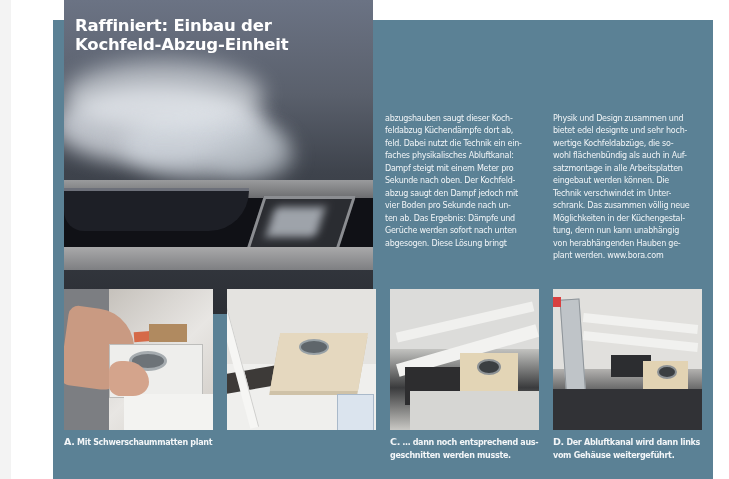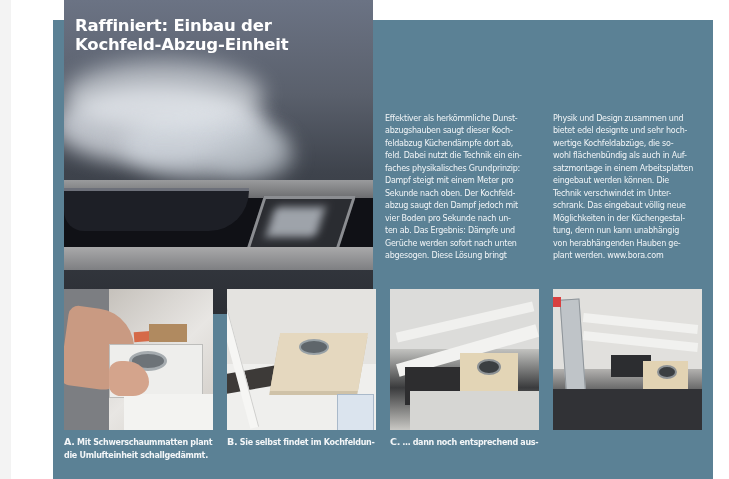--- a/index.html
+++ b/index.html
@@ -51,43 +51,42 @@
     </div>
   <div class="counter2"></div>
   <div class="steam" style="left:0px;top:60px;width:200px;height:70px;background:rgba(236,240,244,0.55);"></div>
   <div class="hero-title">
     <div>Raffiniert: Einbau der</div>
     <div>Kochfeld-Abzug-Einheit</div>
   </div>
 </div>
 
 <div class="col col1">
-  <div>Effektiver als herkömmliche Dunst-</div>
   <div>abzugshauben saugt dieser Koch-</div>
   <div>feldabzug Küchendämpfe dort ab,</div>
   <div>feld. Dabei nutzt die Technik ein ein-</div>
-  <div>faches physikalisches Grundprinzip:</div>
+  <div>faches physikalisches Abluftkanal:</div>
   <div>Dampf steigt mit einem Meter pro</div>
   <div>Sekunde nach oben. Der Kochfeld-</div>
   <div>abzug saugt den Dampf jedoch mit</div>
   <div>vier Boden pro Sekunde nach un-</div>
   <div>ten ab. Das Ergebnis: Dämpfe und</div>
   <div>Gerüche werden sofort nach unten</div>
   <div>abgesogen. Diese Lösung bringt</div>
 </div>
 
 <div class="col col2">
   <div>Physik und Design zusammen und</div>
   <div>bietet edel designte und sehr hoch-</div>
   <div>wertige Kochfeldabzüge, die so-</div>
   <div>wohl flächenbündig als auch in Auf-</div>
-  <div>satzmontage in einem Arbeitsplatten</div>
+  <div>satzmontage in alle Arbeitsplatten</div>
   <div>eingebaut werden können. Die</div>
   <div>Technik verschwindet im Unter-</div>
-  <div>schrank. Das eingebaut völlig neue</div>
+  <div>schrank. Das zusammen völlig neue</div>
   <div>Möglichkeiten in der Küchengestal-</div>
   <div>tung, denn nun kann unabhängig</div>
   <div>von herabhängenden Hauben ge-</div>
   <div>plant werden. www.bora.com</div>
 </div>
 
 <div class="photo ph-a">
   <div class="shape" style="left:0;top:0;width:45px;height:141px;background:#7c7e82;"></div>
   <div class="shape" style="left:0;top:20px;width:70px;height:80px;background:#c99a82;border-radius:10px 40px 30px 10px;transform:rotate(8deg);"></div>
   <div class="shape" style="left:45px;top:55px;width:92px;height:52px;background:#eeeeec;border:1px solid #bdbdbb;"></div>
@@ -125,22 +124,23 @@
   <div class="shape" style="left:30px;top:48px;width:115px;height:9px;background:#f1f1ef;transform:rotate(6deg);"></div>
   <div class="shape" style="left:58px;top:66px;width:40px;height:22px;background:#2c2d30;"></div>
   <div class="shape" style="left:90px;top:72px;width:45px;height:32px;background:#e2d3b3;"></div>
   <div class="shape" style="left:104px;top:76px;width:16px;height:10px;border-radius:50%;background:#3b3f42;border:2px solid #8d9295;"></div>
   <div class="shape" style="left:0;top:100px;width:149px;height:41px;background:#313236;"></div>
   <div class="shape" style="left:0;top:8px;width:8px;height:10px;background:#d94040;"></div>
 </div>
 
 <div class="caption cap-a">
   <div><span class="letter">A.</span> <span>Mit Schwerschaummatten plant</span></div>
-  <div>die Umlufteinheit schallgedämmt.</div>
 </div>
 <div class="caption cap-b">
-  <div><span class="letter">B.</span> <span>Sie selbst findet im Kochfeldun-</span></div>
 </div>
 <div class="caption cap-c">
   <div><span class="letter">C.</span> <span>… dann noch entsprechend aus-</span></div>
+  <div>geschnitten werden musste.</div>
 </div>
 <div class="caption cap-d">
+  <div><span class="letter">D.</span> <span>Der Abluftkanal wird dann links</span></div>
+  <div>vom Gehäuse weitergeführt.</div>
 </div>
 
 </body></html>

